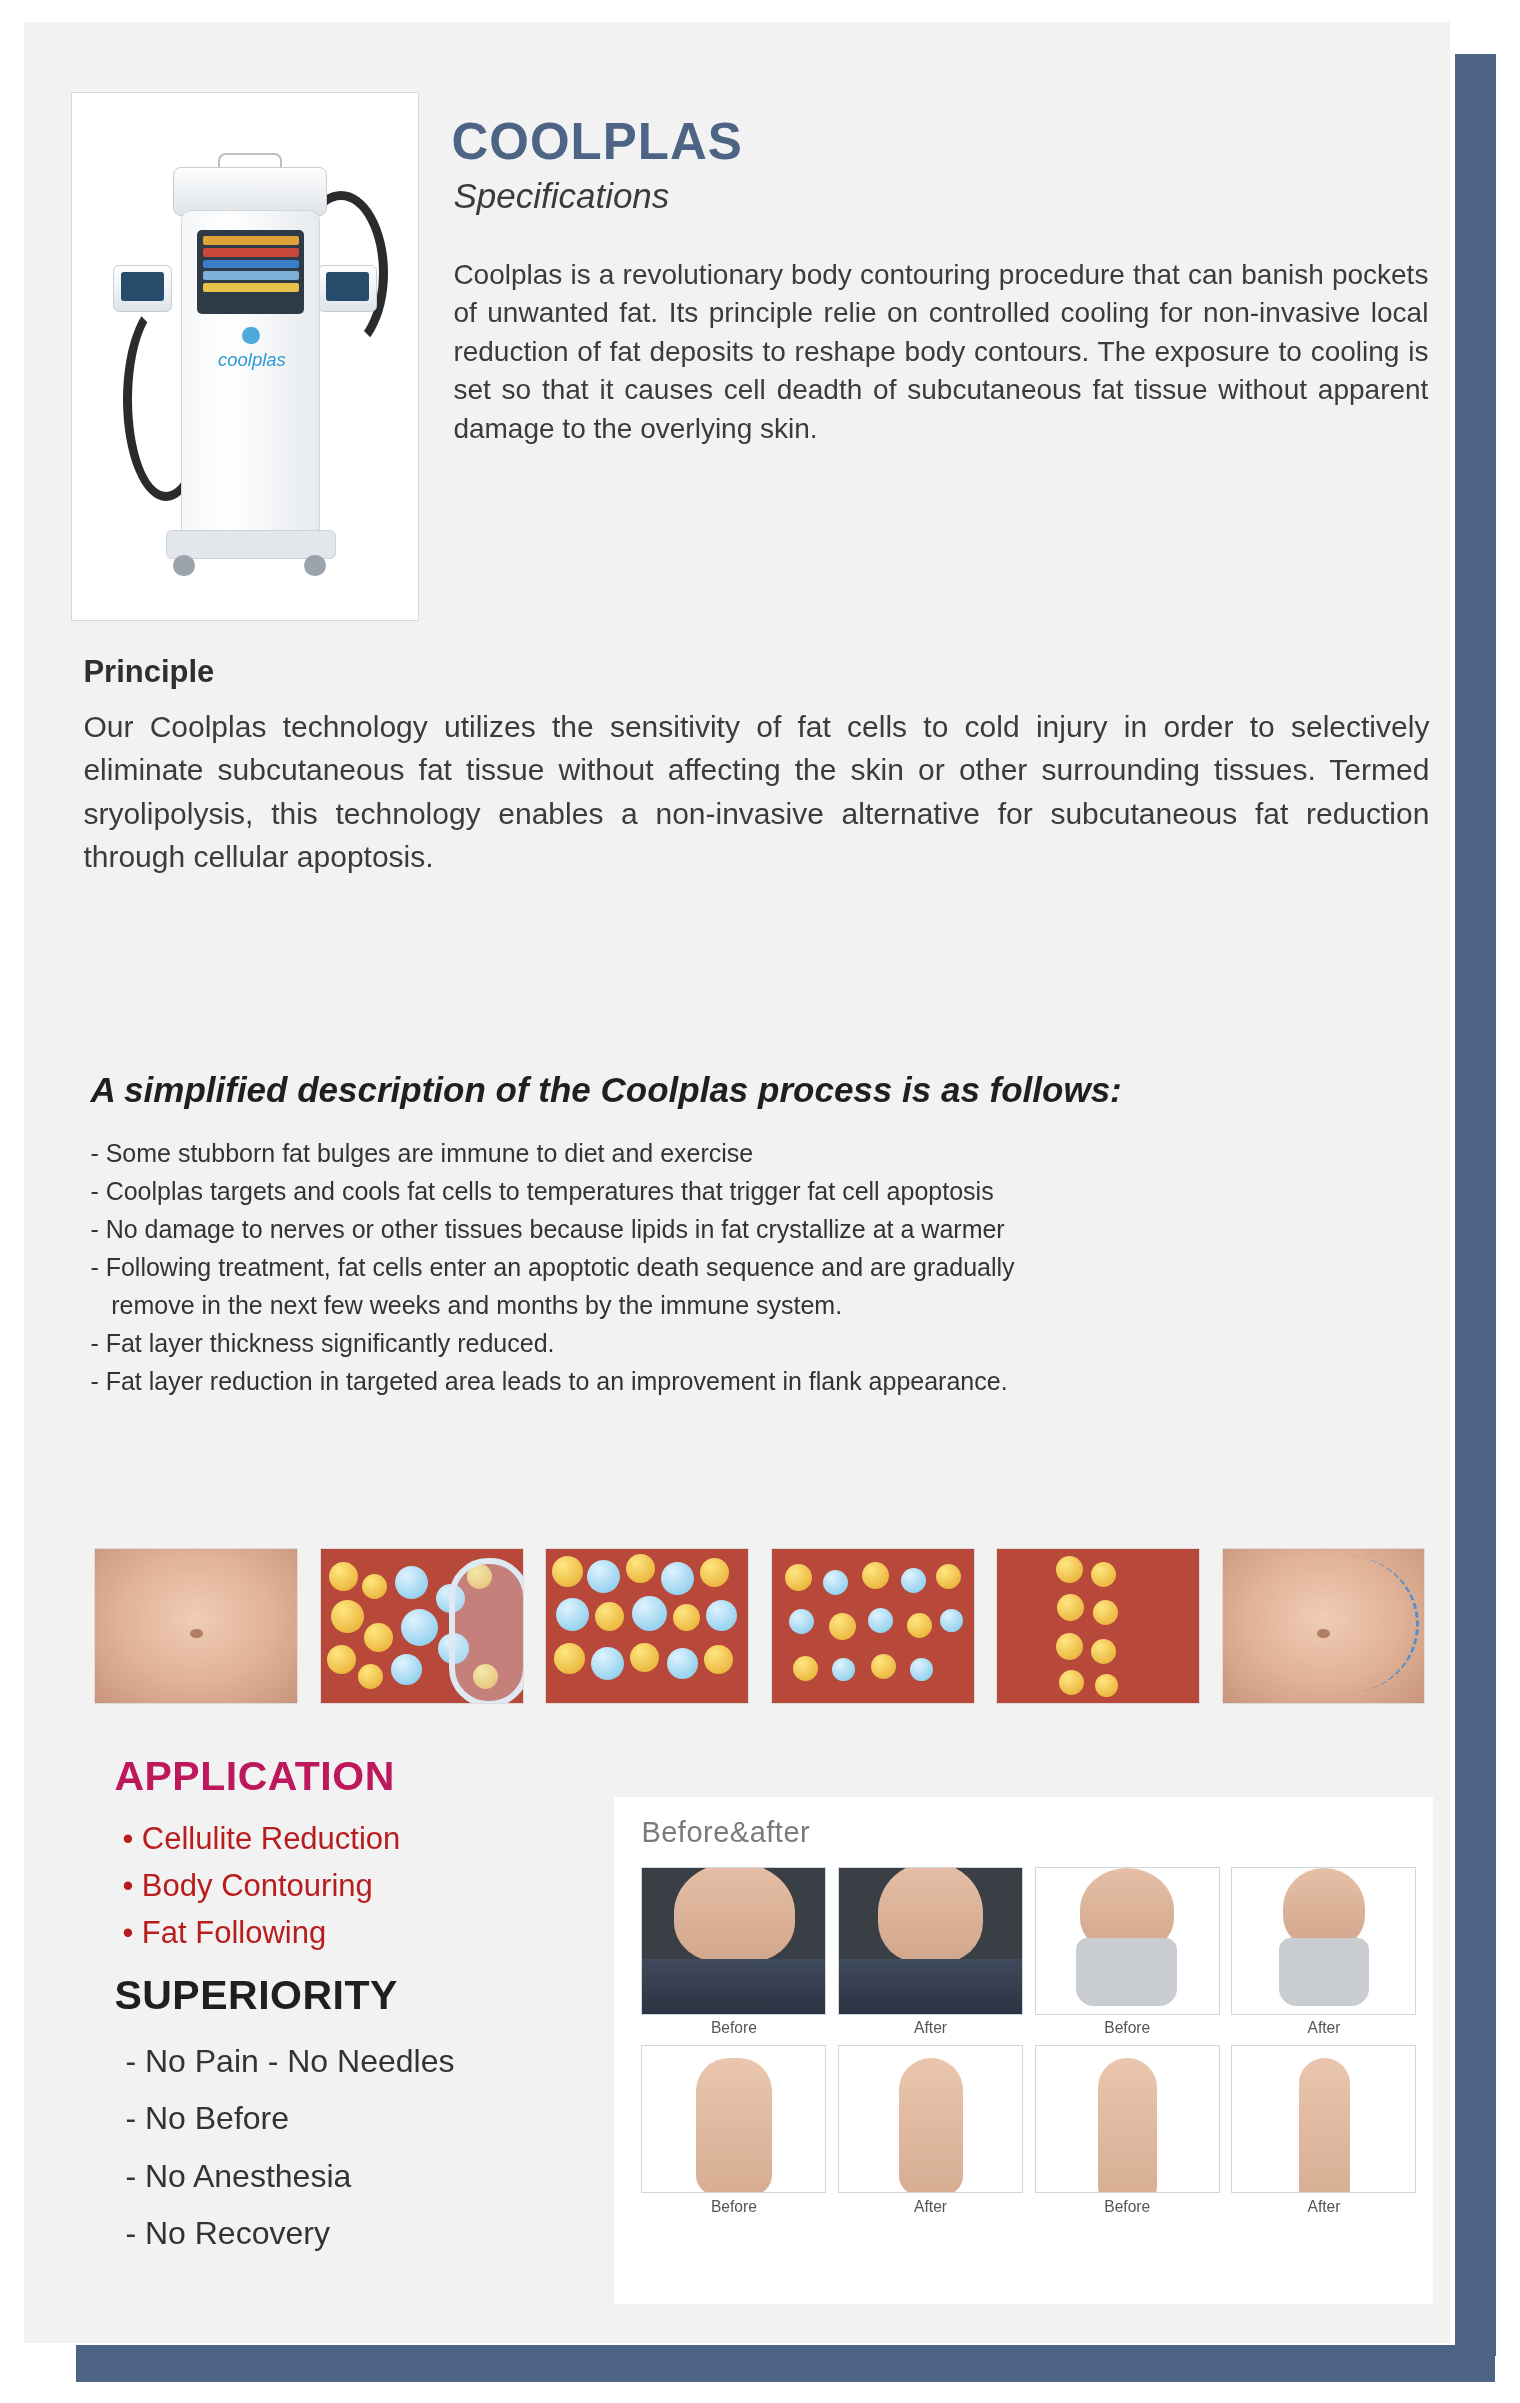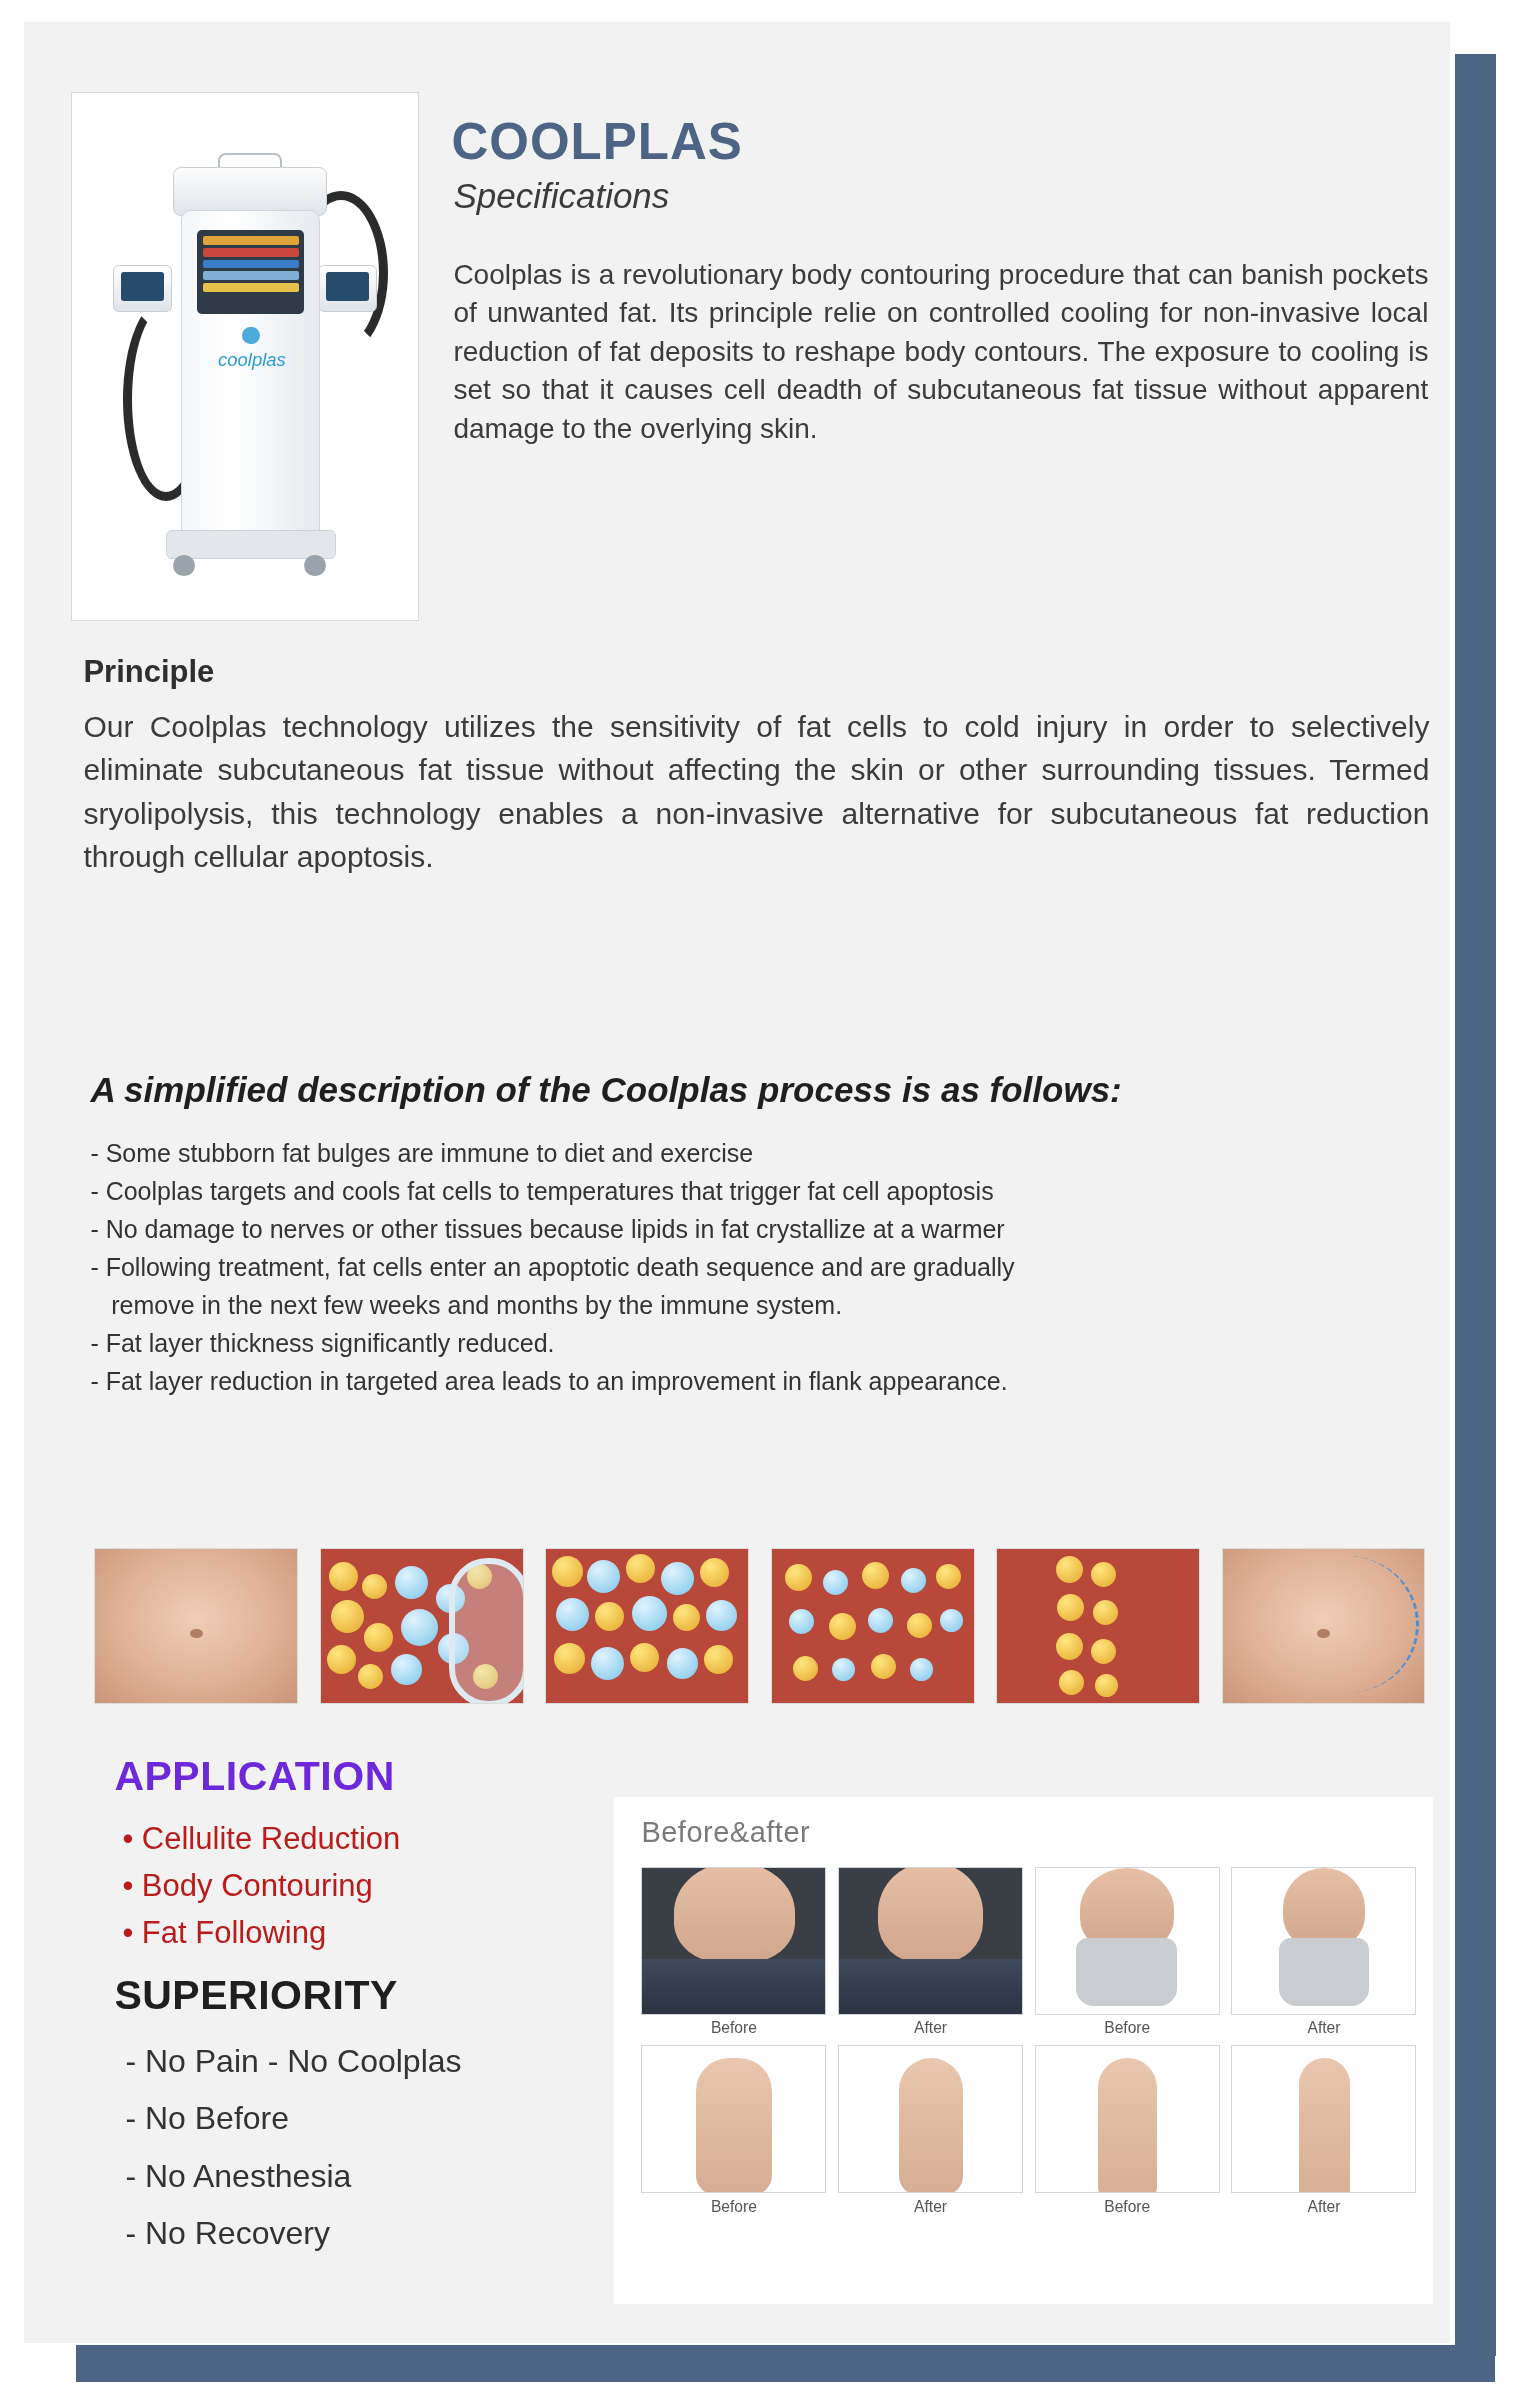--- a/index.html
+++ b/index.html
@@ -315,21 +315,21 @@
     background: rgba(220,236,248,.35);
   }
 
   
   #app-head {
     position: absolute;
     left: 90px;
     top: 1731px;
     font-size: 41px;
     font-weight: bold;
-    color: #6d28d9;
+    color: #be185d;
     letter-spacing: 0.5px;
   }
   #app-list {
     position: absolute;
     left: 98px;
     top: 1793px;
     font-size: 31px;
     line-height: 1.52;
     color: #b91c1c;
   }
@@ -577,21 +577,21 @@
 
     <div id="app-head">APPLICATION</div>
     <div id="app-list">
       <div>• Cellulite Reduction</div>
       <div>• Body Contouring</div>
       <div>• Fat Following</div>
     </div>
 
     <div id="sup-head">SUPERIORITY</div>
     <div id="sup-list">
-      <div>- No Pain  - No Coolplas</div>
+      <div>- No Pain  - No Needles</div>
       <div>- No Before</div>
       <div>- No Anesthesia</div>
       <div>- No Recovery</div>
     </div>
 
     <div id="ba-panel">
       <div id="ba-title">Before&amp;after</div>
 
       <div class="ba-grid">
 

